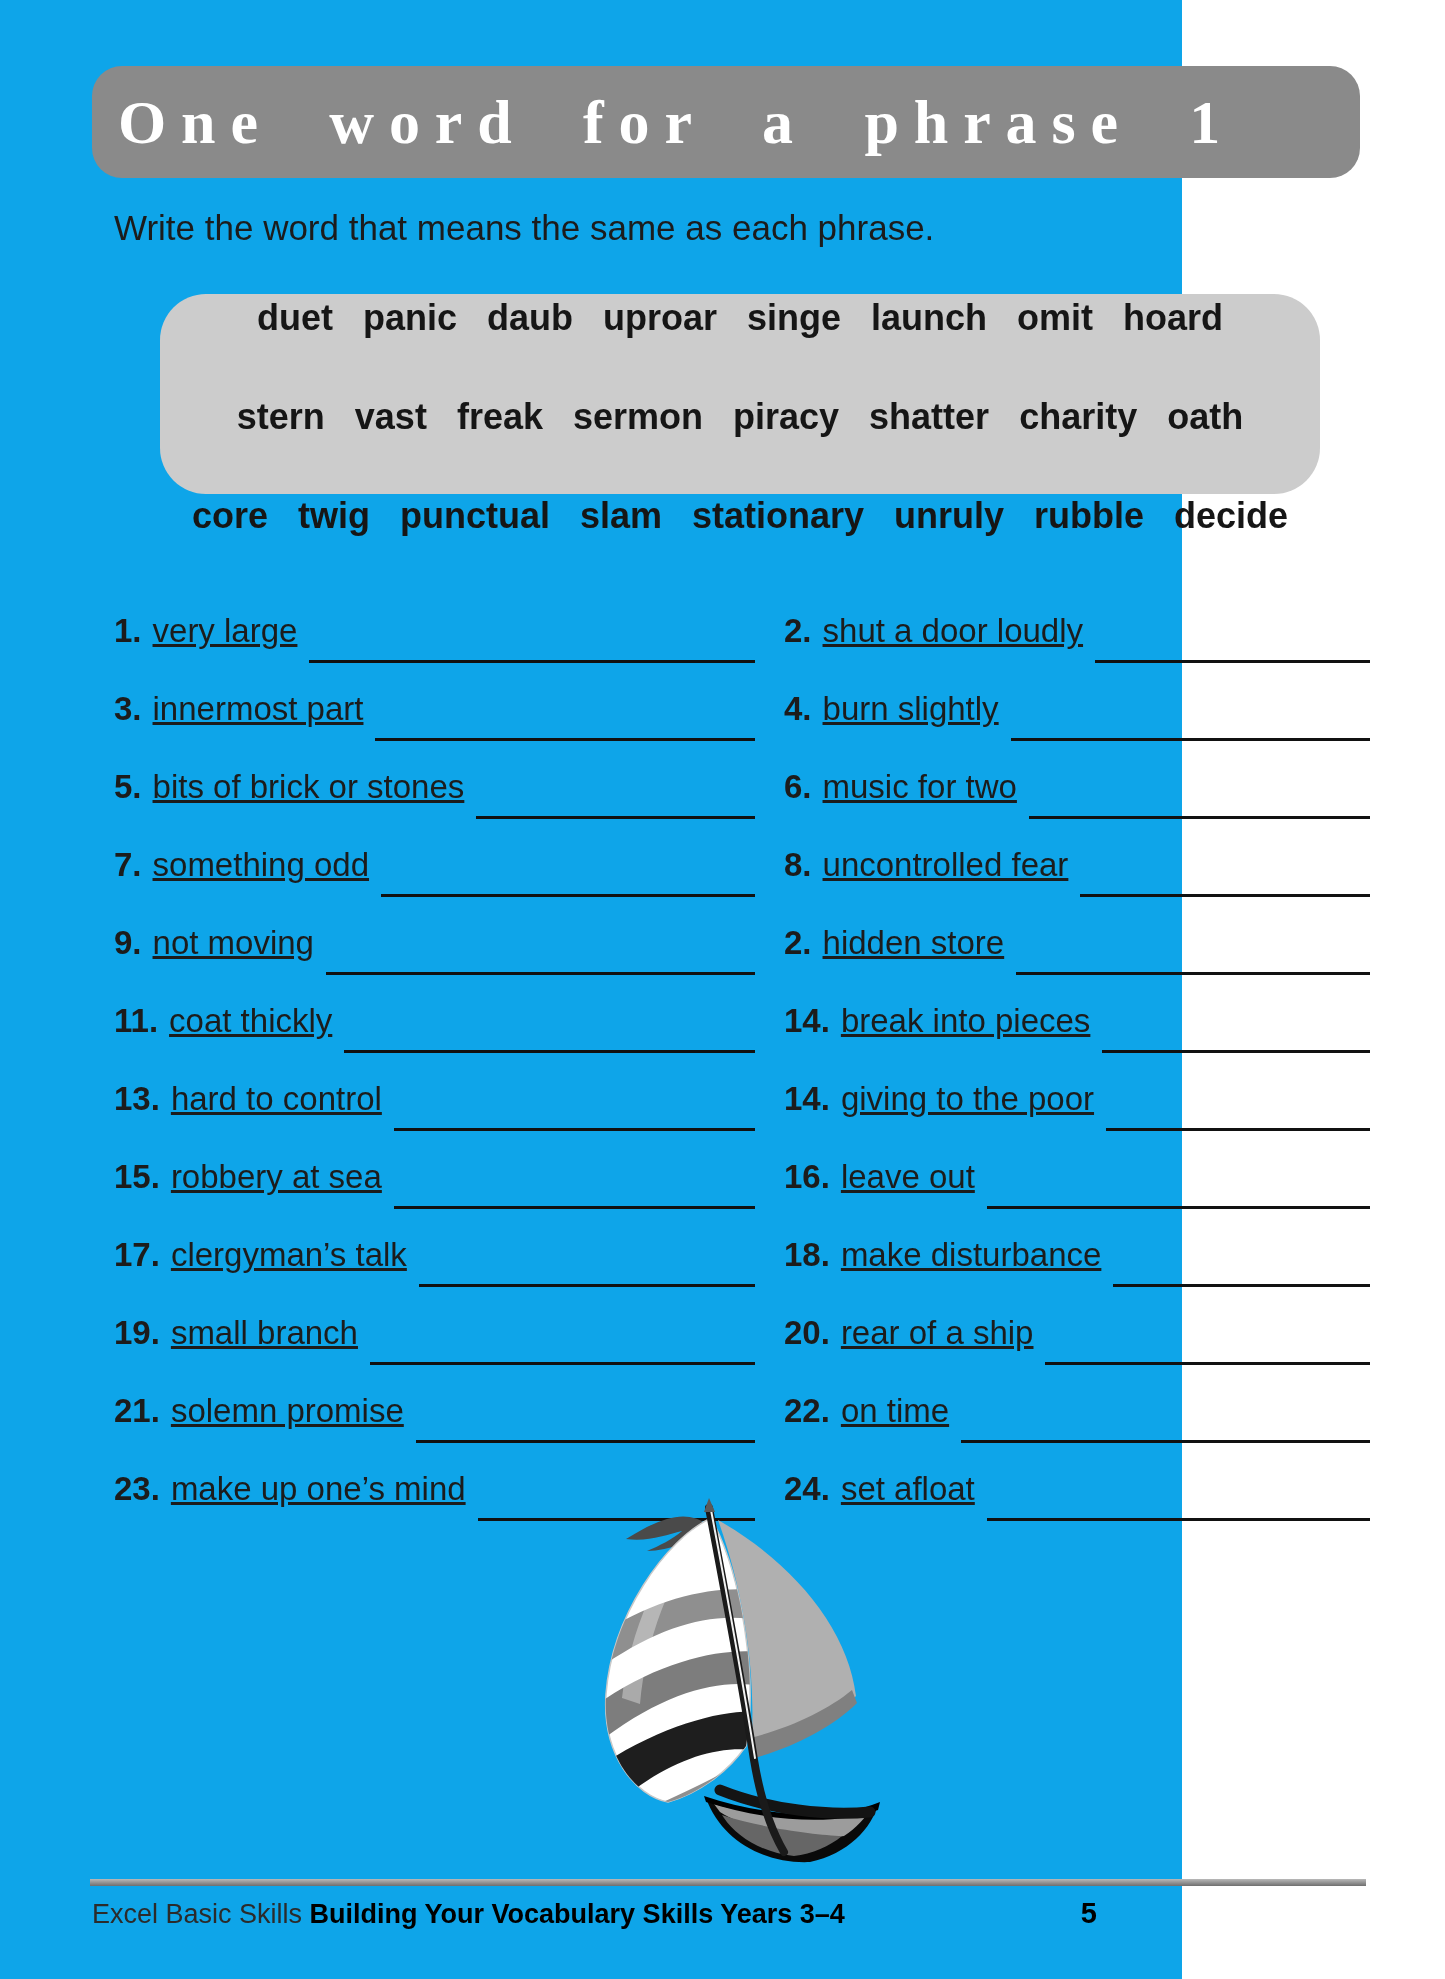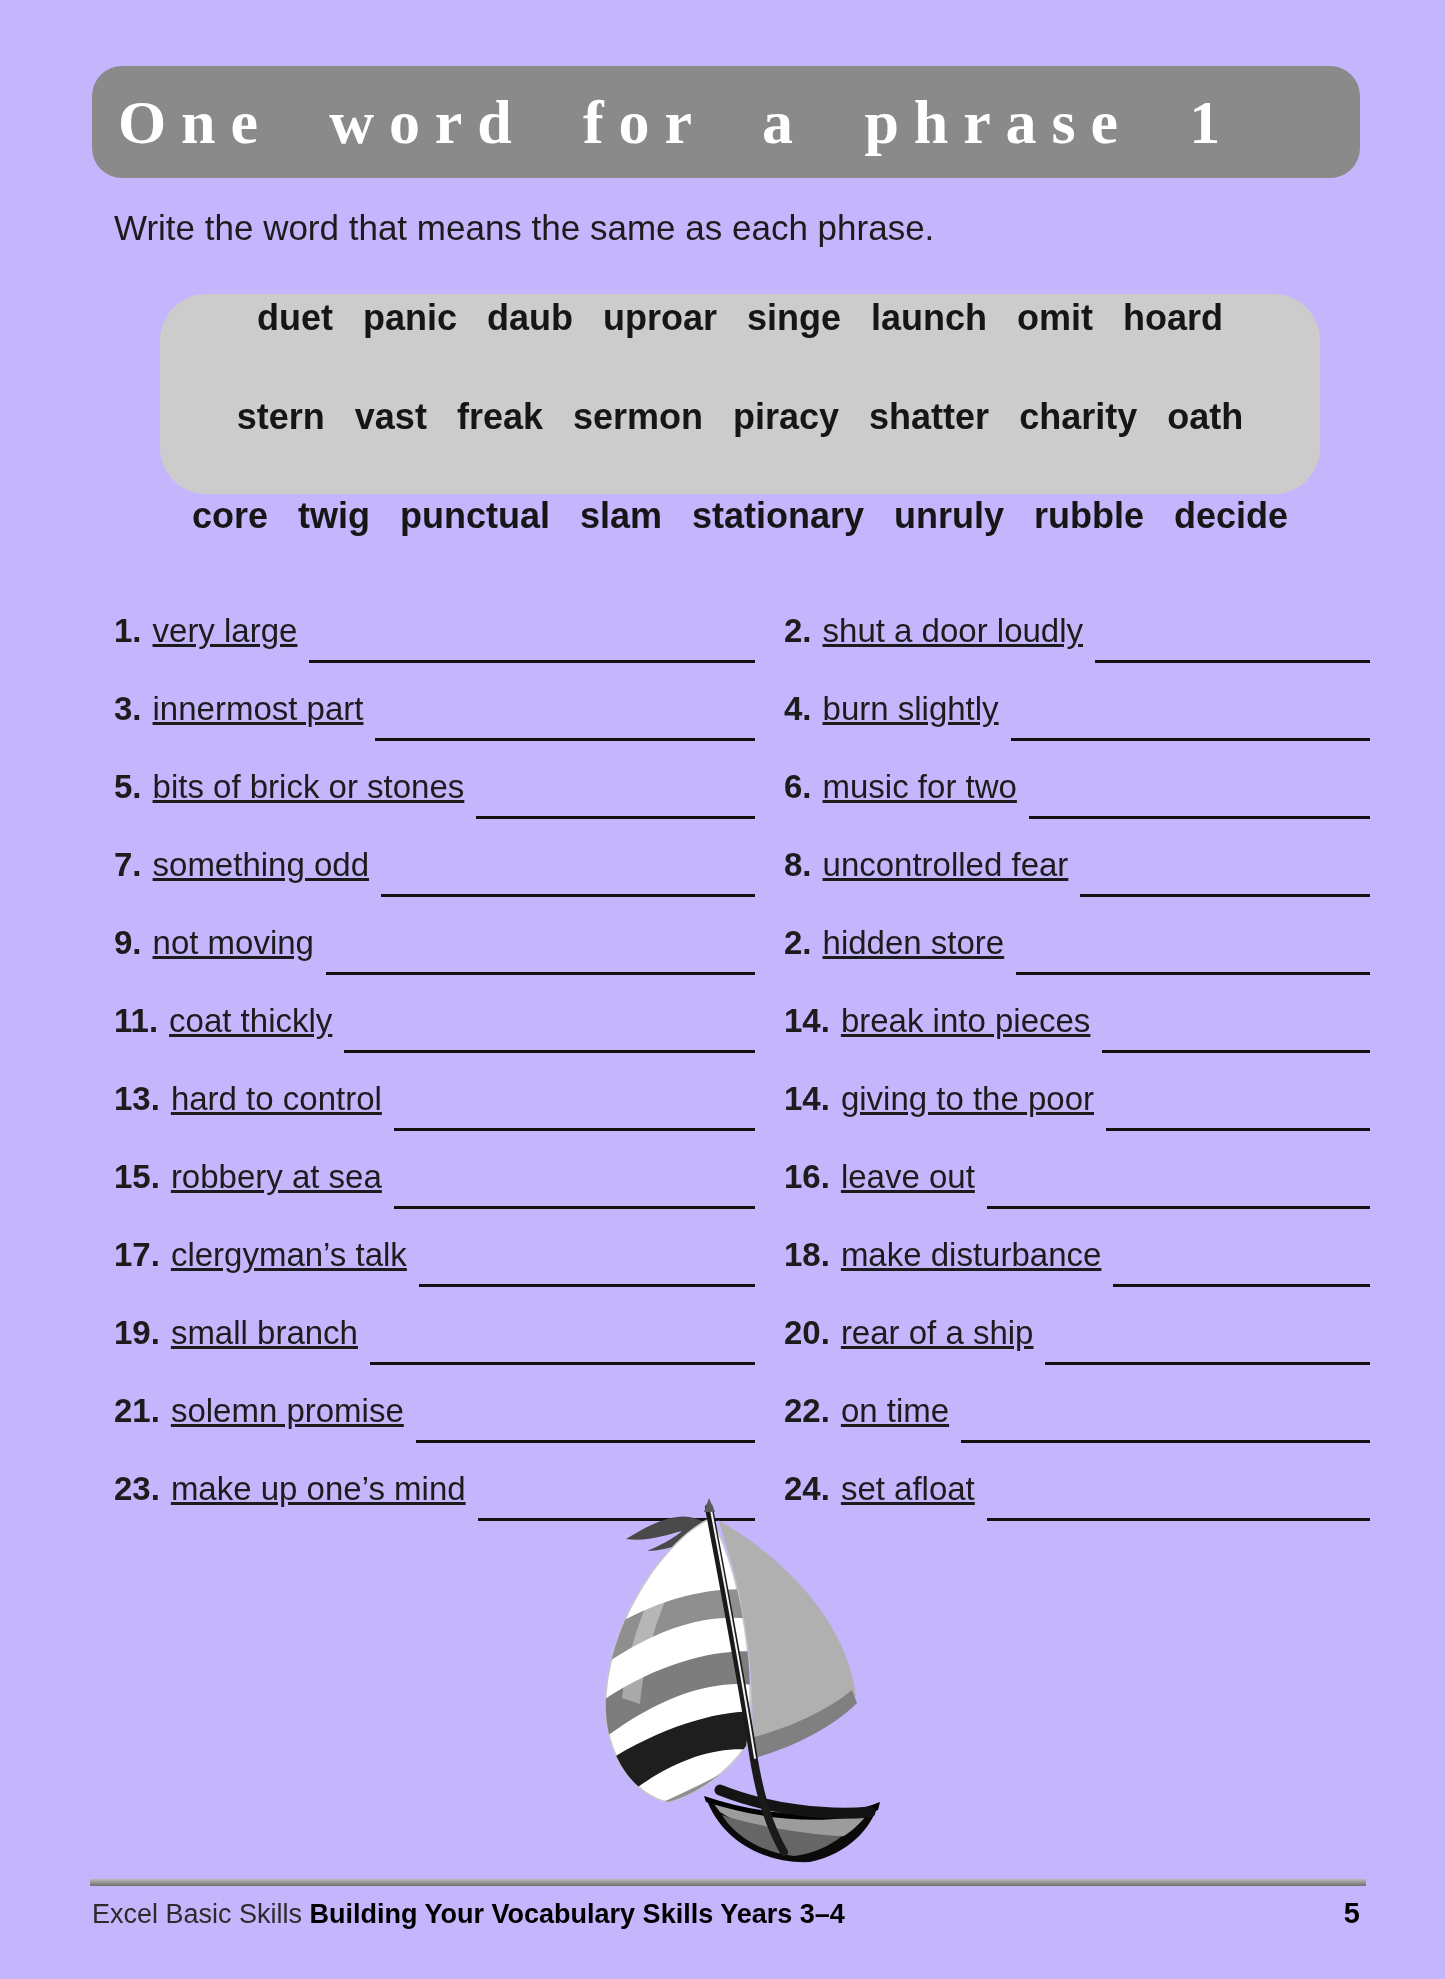--- a/index.html
+++ b/index.html
@@ -2,21 +2,21 @@
 <html style="--banner-bg: #8a8a8a; --word-bank-bg: #cccccc; --text: #1c1c1c; --title-text: #ffffff;"><head>
 <meta charset="utf-8">
 <style>
   html,body{margin:0;padding:0;}
   body{
     width:1445px;height:1979px;background:#ffffff;
     font-family:"Liberation Sans", sans-serif;
     color:var(--text,#1c1c1c);
     position:relative;overflow:hidden;
   }
-  .page{position:relative;width:1445px;height:1979px;background:#c4b5fd;}
+  .page{position:relative;width:1182px;height:1979px;background:#0ea5e9;}
 
   
   .banner{
     position:absolute;left:92px;top:66px;width:1268px;height:112px;
     background:var(--banner-bg,#8a8a8a);border-radius:30px;
     display:flex;align-items:center;box-sizing:border-box;padding-left:26px;
   }
   .banner h1{
     margin:0;color:var(--title-text,#ffffff);
     font-family:"Liberation Serif", serif;font-weight:bold;

